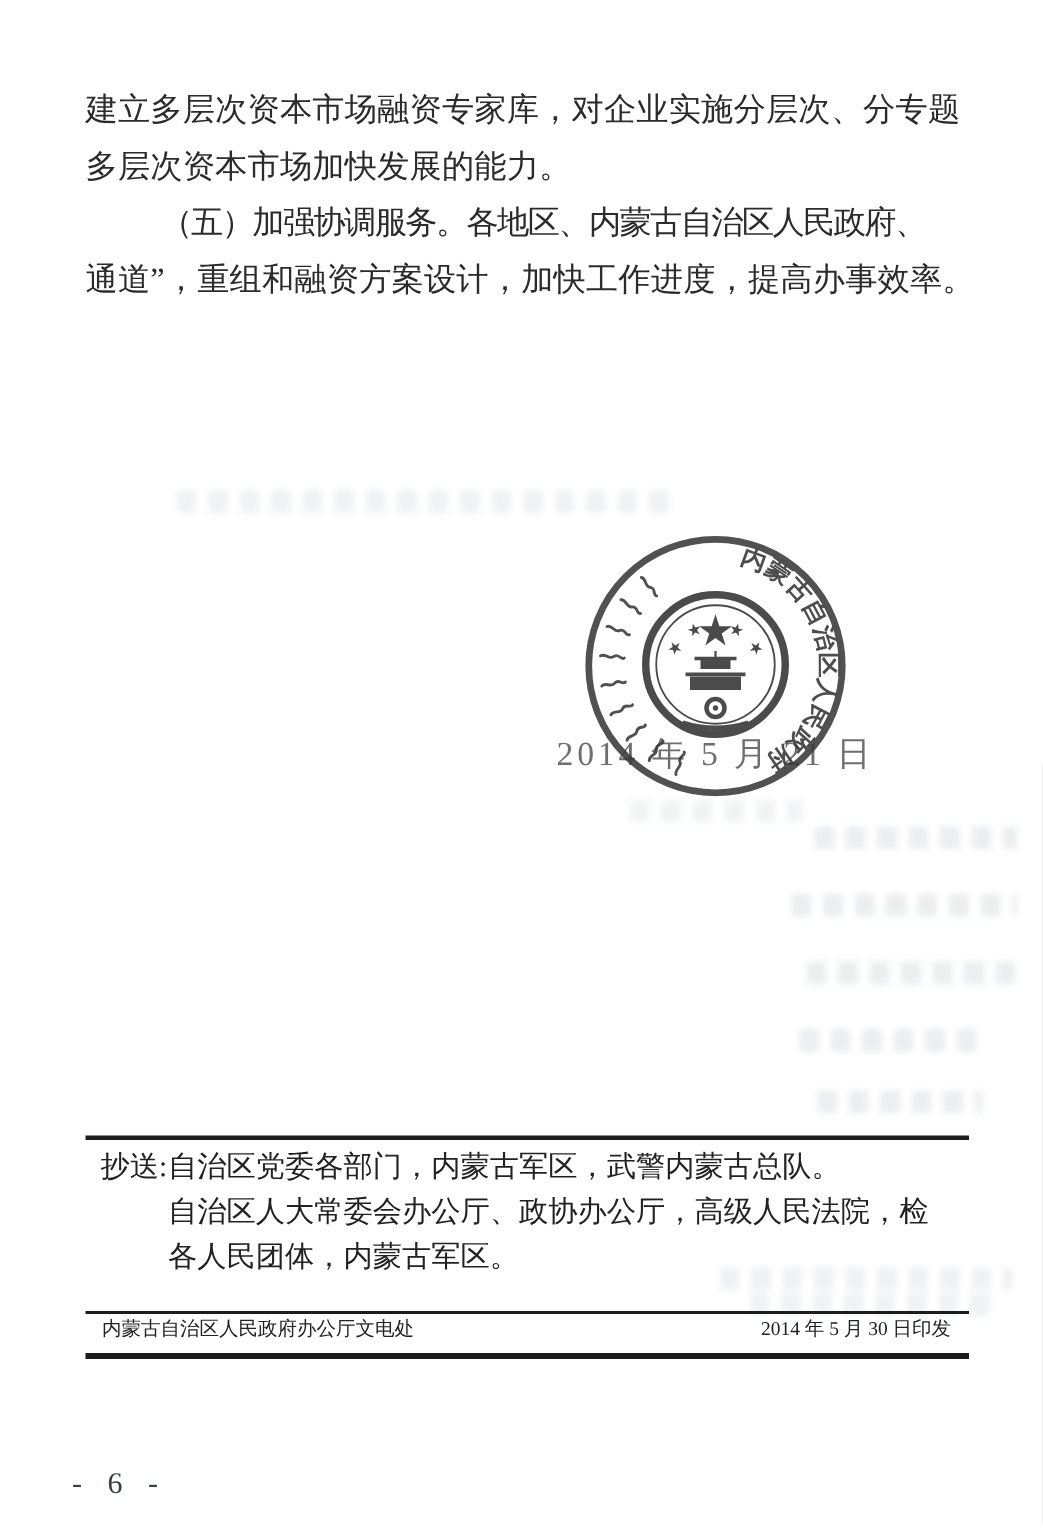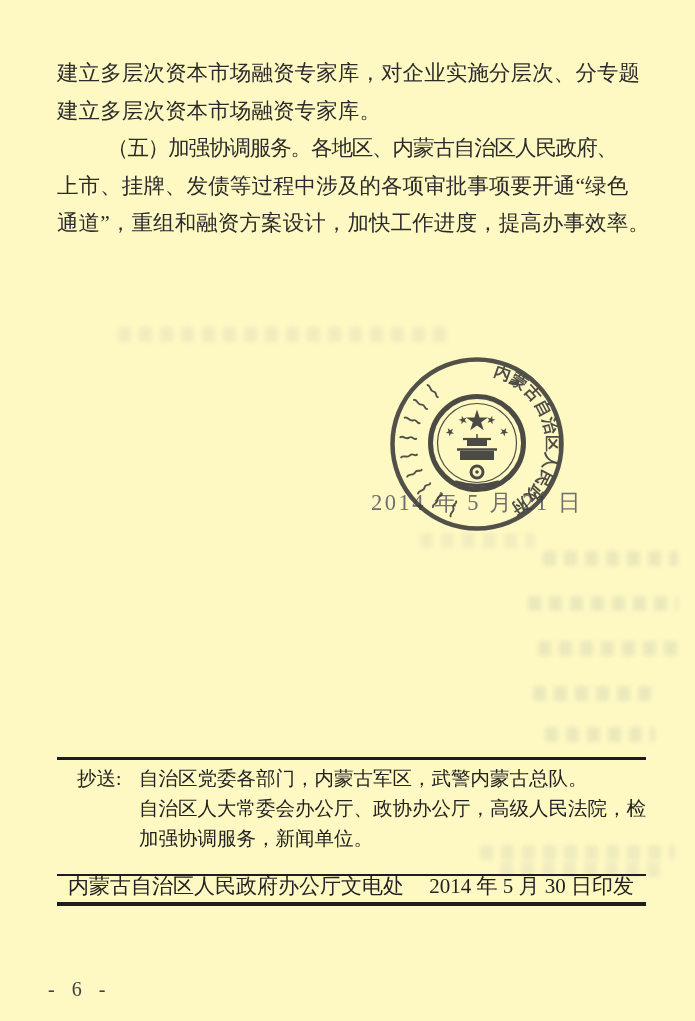--- a/index.html
+++ b/index.html
@@ -1,19 +1,19 @@
 <!DOCTYPE html>
 <html><head>
 <meta charset="utf-8">
 <style>
   html,body{margin:0;padding:0;background:#e8e8e8;}
   .page{
     position:relative;
     width:695px;height:1021px;
-    background:#fef9c3;
+    background:#ffffff;
     overflow:hidden;
     font-family:"Liberation Serif","DejaVu Serif",serif;
     color:#262626;
   }
   
   .body-text{position:absolute;left:57px;top:55px;width:584px;}
   .line{
     margin:0;height:37.5px;line-height:37.5px;
     font-size:21.5px;letter-spacing:0.1px;
     white-space:nowrap;color:#2b2b2b;
@@ -36,44 +36,43 @@
   
   .rule{position:absolute;left:57px;width:589px;background:#1d1d1d;}
   .rule-top{top:757px;height:2.5px;}
   .rule-mid{top:874px;height:2px;}
   .rule-bottom{top:902px;height:3.5px;}
   .copy-block{
     position:absolute;left:57px;top:764px;width:589px;
     display:flex;align-items:flex-start;
     font-size:19.5px;color:#222;
   }
-  .copy-label{flex:0 0 45px;margin-left:20px;line-height:30px;white-space:nowrap;}
+  .copy-label{flex:0 0 45px;margin-left:10px;line-height:30px;white-space:nowrap;}
   .copy-lines{flex:1;}
-  .copy-lines div{line-height:30px;white-space:nowrap;margin-left:17px;}
+  .copy-lines div{line-height:30px;white-space:nowrap;}
   .issue-row{
     position:absolute;left:57px;top:877px;width:589px;height:18px;
     display:flex;justify-content:space-between;align-items:center;
-    font-size:21px;color:#222;box-sizing:border-box;
+    font-size:13px;color:#222;box-sizing:border-box;
     padding:0 12px 0 11px;white-space:nowrap;
   }
   .page-number{
     position:absolute;left:48px;top:978px;
     font-size:20px;color:#3d4043;letter-spacing:6px;white-space:nowrap;
   }
 </style>
 </head>
 <body>
 
 <div class="page">
 
   <main class="body-text">
     <p class="line">建立多层次资本市场融资专家库，对企业实施分层次、分专题</p>
-    <p class="line">建立多层次资本市场融资专家库。</p>
+    <p class="line">多层次资本市场加快发展的能力。</p>
     <p class="line indent"><span class="bold">（五）加强协调服务。</span><span>各地区、内蒙古自治区人民政府、</span></p>
-    <p class="line">上市、挂牌、发债等过程中涉及的各项审批事项要开通“绿色</p>
     <p class="line">通道”，重组和融资方案设计，加快工作进度，提高办事效率。</p>
   </main>
 
   <div class="seal-date">2014 年 5 月 21 日</div>
 
   <svg class="seal" width="194" height="174" viewBox="0 0 194 174">
     <defs>
       <path id="sealArc" d="M 97 17 A 70 70 0 0 1 97 157 A 70 70 0 0 1 97 17" fill="none"></path>
       <path id="starShape" d="M0,-10 L2.25,-3.09 L9.51,-3.09 L3.63,1.18 L5.88,8.09 L0,3.82 L-5.88,8.09 L-3.63,1.18 L-9.51,-3.09 L-2.25,-3.09 Z"></path>
     </defs>
@@ -127,21 +126,21 @@
   <div class="ghost" style="left:480px;top:845px;width:195px;opacity:.13;"></div>
   <div class="ghost" style="left:500px;top:862px;width:160px;opacity:.12;"></div>
 
   <div class="rule rule-top"></div>
 
   <div class="copy-block">
     <span class="copy-label">抄送:</span>
     <div class="copy-lines">
       <div>自治区党委各部门，内蒙古军区，武警内蒙古总队。</div>
       <div>自治区人大常委会办公厅、政协办公厅，高级人民法院，检</div>
-      <div>加强协调服务，新闻单位。</div>
+      <div>各人民团体，内蒙古军区。</div>
     </div>
   </div>
 
   <div class="rule rule-mid"></div>
 
   <div class="issue-row">
     <span>内蒙古自治区人民政府办公厅文电处</span>
     <span>2014 年 5 月 30 日印发</span>
   </div>
 

